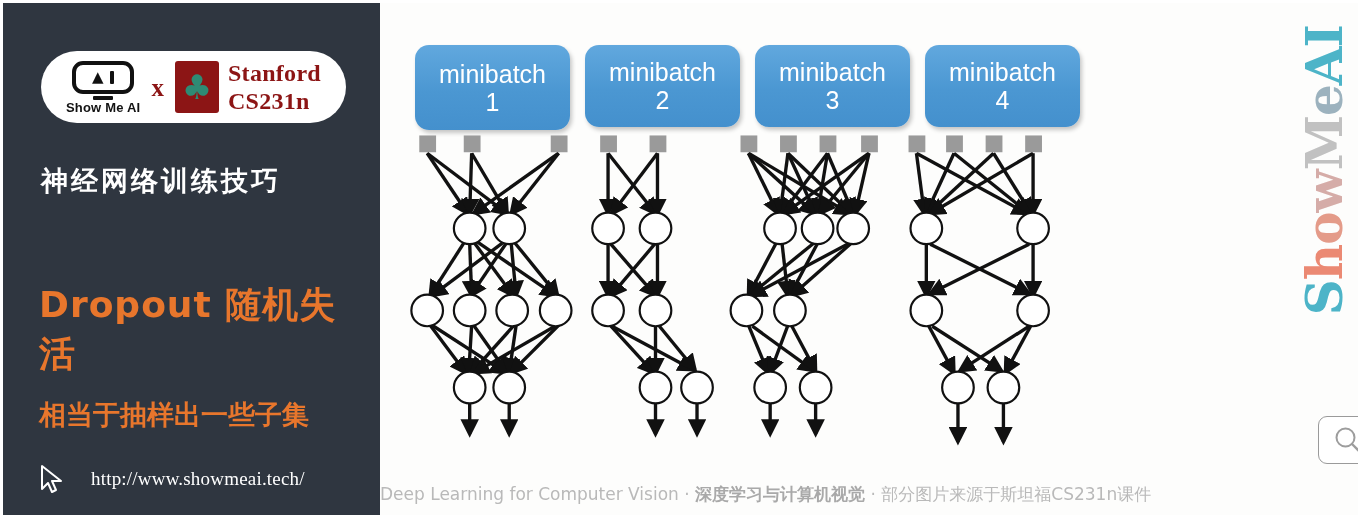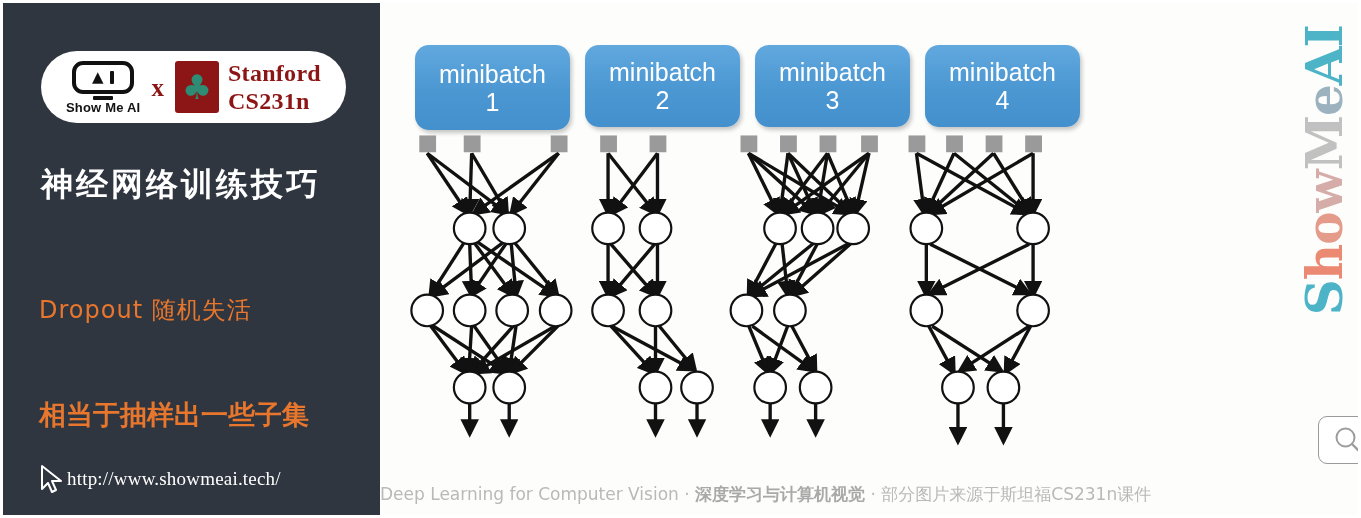--- a/index.html
+++ b/index.html
@@ -63,37 +63,37 @@
     font-size:34px;color:#2e8b74;line-height:1;
     font-family:"DejaVu Sans",sans-serif;
   }
   .stanford-text{
     display:flex;flex-direction:column;
     color:#8c1515;font-family:"Liberation Serif",serif;
     font-weight:700;font-size:24px;line-height:1.18;letter-spacing:.3px;
   }
   .side-title{
     position:absolute;left:38px;top:160px;width:310px;
-    color:#ffffff;font-size:32px;font-weight:700;letter-spacing:3px;
+    color:#ffffff;font-size:27px;font-weight:700;letter-spacing:3px;
     font-family:Liberation Serif, serif;
   }
   .side-sub1{
-    position:absolute;left:36px;top:291px;width:330px;
-    color:#e8762c;font-size:24px;font-weight:400;letter-spacing:1px;
+    position:absolute;left:36px;top:278px;width:330px;
+    color:#e8762c;font-size:36px;font-weight:700;letter-spacing:1px;
     font-family:"DejaVu Sans","Liberation Sans",sans-serif;
   }
   .side-sub2{
     position:absolute;left:36px;top:361px;width:340px;
     color:#e8762c;font-size:27px;font-weight:700;letter-spacing:0px;
     font-family:"DejaVu Sans","Liberation Sans",sans-serif;
     margin-top:33px;
   }
   .side-url-row{
     position:absolute;left:34px;bottom:20px;
-    display:flex;align-items:center;gap:0;
+    display:flex;align-items:center;gap:24px;
   }
   .cursor-icon{width:30px;height:32px;display:block;}
   .side-url{
     color:#ffffff;font-size:19px;font-family:"Liberation Serif",serif;
     letter-spacing:.2px;white-space:nowrap;
   }
 
   
   .main{
     position:relative;flex:1;height:100%;

